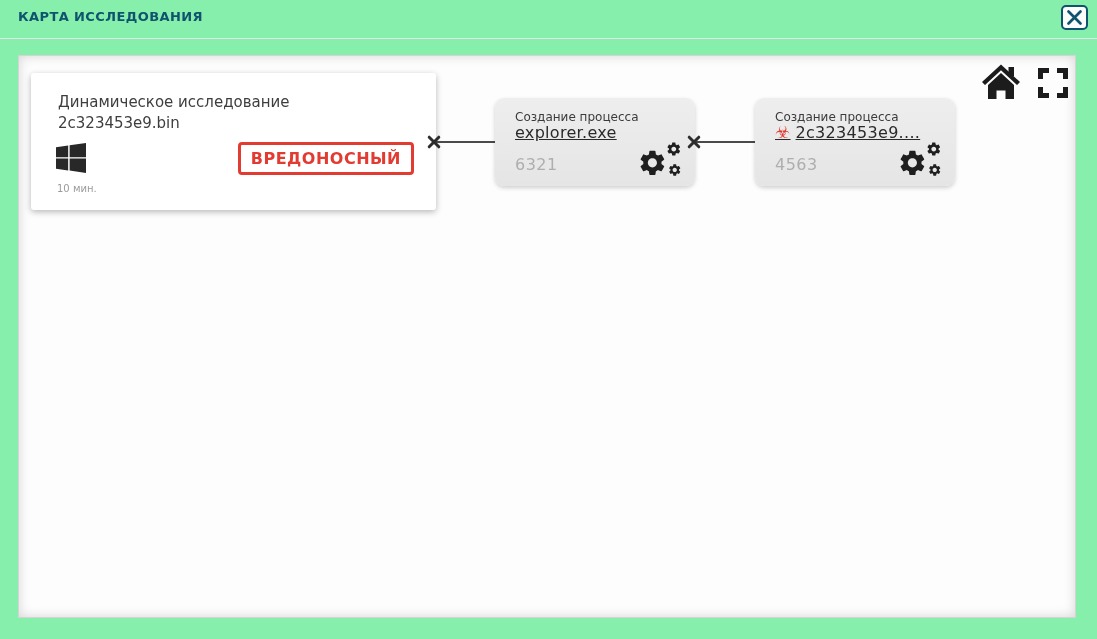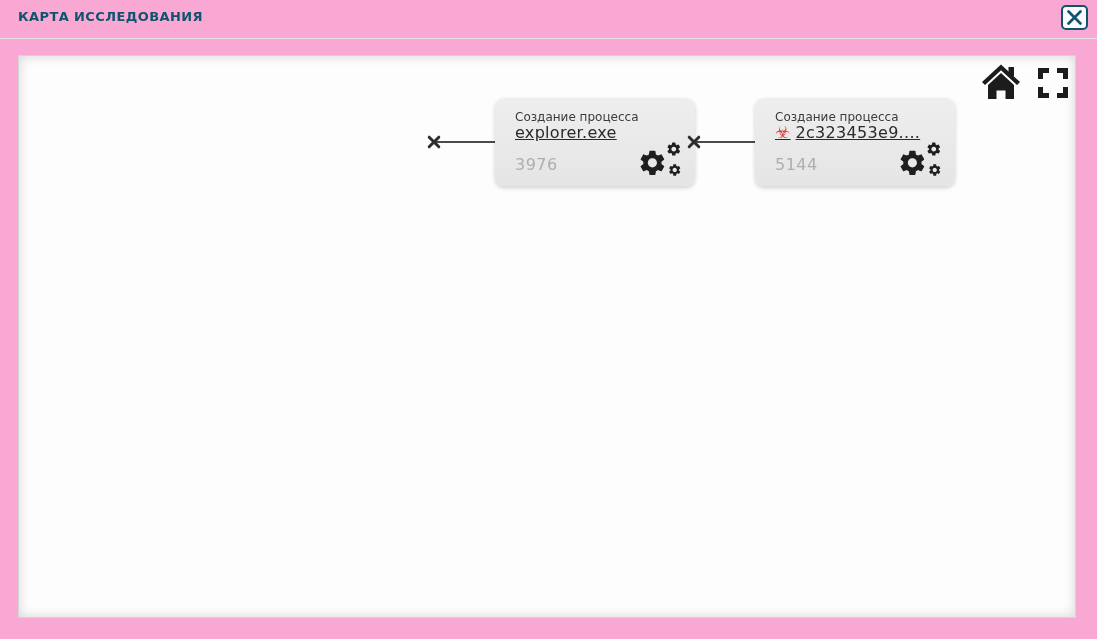--- a/index.html
+++ b/index.html
@@ -1,18 +1,18 @@
 <!DOCTYPE html>
 <html style="--accent: #0f536e; --danger: #e23b31; --node-bg: #e9e9e9;"><head>
 <meta charset="utf-8">
 <style>
   * { margin:0; padding:0; box-sizing:border-box; }
   html,body { background:#fff; }
   body { font-family:"DejaVu Sans","Liberation Sans",sans-serif; }
-  .screen { position:relative; width:1097px; height:639px; background:#f9a8d4; overflow:hidden; }
+  .screen { position:relative; width:1097px; height:639px; background:#86efac; overflow:hidden; }
 
   
   .hdr-title { position:absolute; left:18px; top:9px; font-size:13px; font-weight:bold;
                letter-spacing:.4px; color:var(--accent,#0f536e); }
   .close-btn { position:absolute; right:9px; top:5px; width:27px; height:25px; background:#fcfcfc;
                border:2px solid var(--accent,#0f536e); border-radius:5px; cursor:pointer;
                display:flex; align-items:center; justify-content:center; padding:0; }
   .hdr-divider { position:absolute; left:0; top:38px; width:1097px; height:1px; background:#e4e4e4; }
 
   
@@ -70,34 +70,52 @@
   <button class="close-btn">
     <svg viewBox="0 0 14 14">
       <path d="M3 3l8 8M11 3l-8 8" stroke="#0f536e" stroke-width="1.8" stroke-linecap="round" fill="none"></path>
     </svg>
   </button>
 
   <div class="hdr-divider"></div>
 
   <div class="canvas">
 
+    <div class="root-card">
+      <div class="root-title">
+        <div>Динамическое исследование</div>
+        <div>2c323453e9.bin</div>
+      </div>
+      <span class="win-icon">
+        <svg viewBox="0 0 88 88">
+          <g fill="#282828">
+            <path d="M0 12.4L35.7 7.5v34.6H0z"></path>
+            <path d="M40 6.9L88 .2v41.9H40z"></path>
+            <path d="M0 45.8h35.7v34.6L0 75.5z"></path>
+            <path d="M40 45.8h48v41.9l-48-6.7z"></path>
+          </g>
+        </svg>
+      </span>
+      <div class="verdict">ВРЕДОНОСНЫЙ</div>
+      <div class="duration">10 мин.</div>
+    </div>
 
     <div class="edge-line line-1"></div>
     <div class="edge-x x-1">
       <svg viewBox="0 0 14 14">
         <path d="M2.8 2.8l8.4 8.4M11.2 2.8l-8.4 8.4" stroke="#2d2d2d" stroke-width="2.6" stroke-linecap="round" fill="none"></path>
       </svg>
     </div>
 
     <div class="node node-1">
       <div class="node-label">Создание процесса</div>
       <div class="node-proc">
         <span>explorer.exe</span>
       </div>
-      <div class="node-pid">3976</div>
+      <div class="node-pid">6321</div>
       <span class="gears">
         <svg viewBox="0 0 48 40">
           <use href="#gear" x="0" y="7" width="32" height="32"></use>
           <use href="#gear" x="30" y="0" width="17" height="17"></use>
           <use href="#gear" x="32" y="23" width="15" height="15"></use>
         </svg>
       </span>
     </div>
 
     <div class="edge-line line-2"></div>
@@ -106,21 +124,21 @@
         <path d="M2.8 2.8l8.4 8.4M11.2 2.8l-8.4 8.4" stroke="#2d2d2d" stroke-width="2.6" stroke-linecap="round" fill="none"></path>
       </svg>
     </div>
 
     <div class="node node-2">
       <div class="node-label">Создание процесса</div>
       <div class="node-proc">
         <span class="bio">☣</span>
         <span>2c323453e9....</span>
       </div>
-      <div class="node-pid">5144</div>
+      <div class="node-pid">4563</div>
       <span class="gears">
         <svg viewBox="0 0 48 40">
           <use href="#gear" x="0" y="7" width="32" height="32"></use>
           <use href="#gear" x="30" y="0" width="17" height="17"></use>
           <use href="#gear" x="32" y="23" width="15" height="15"></use>
         </svg>
       </span>
     </div>
 
     <div class="home-btn">

